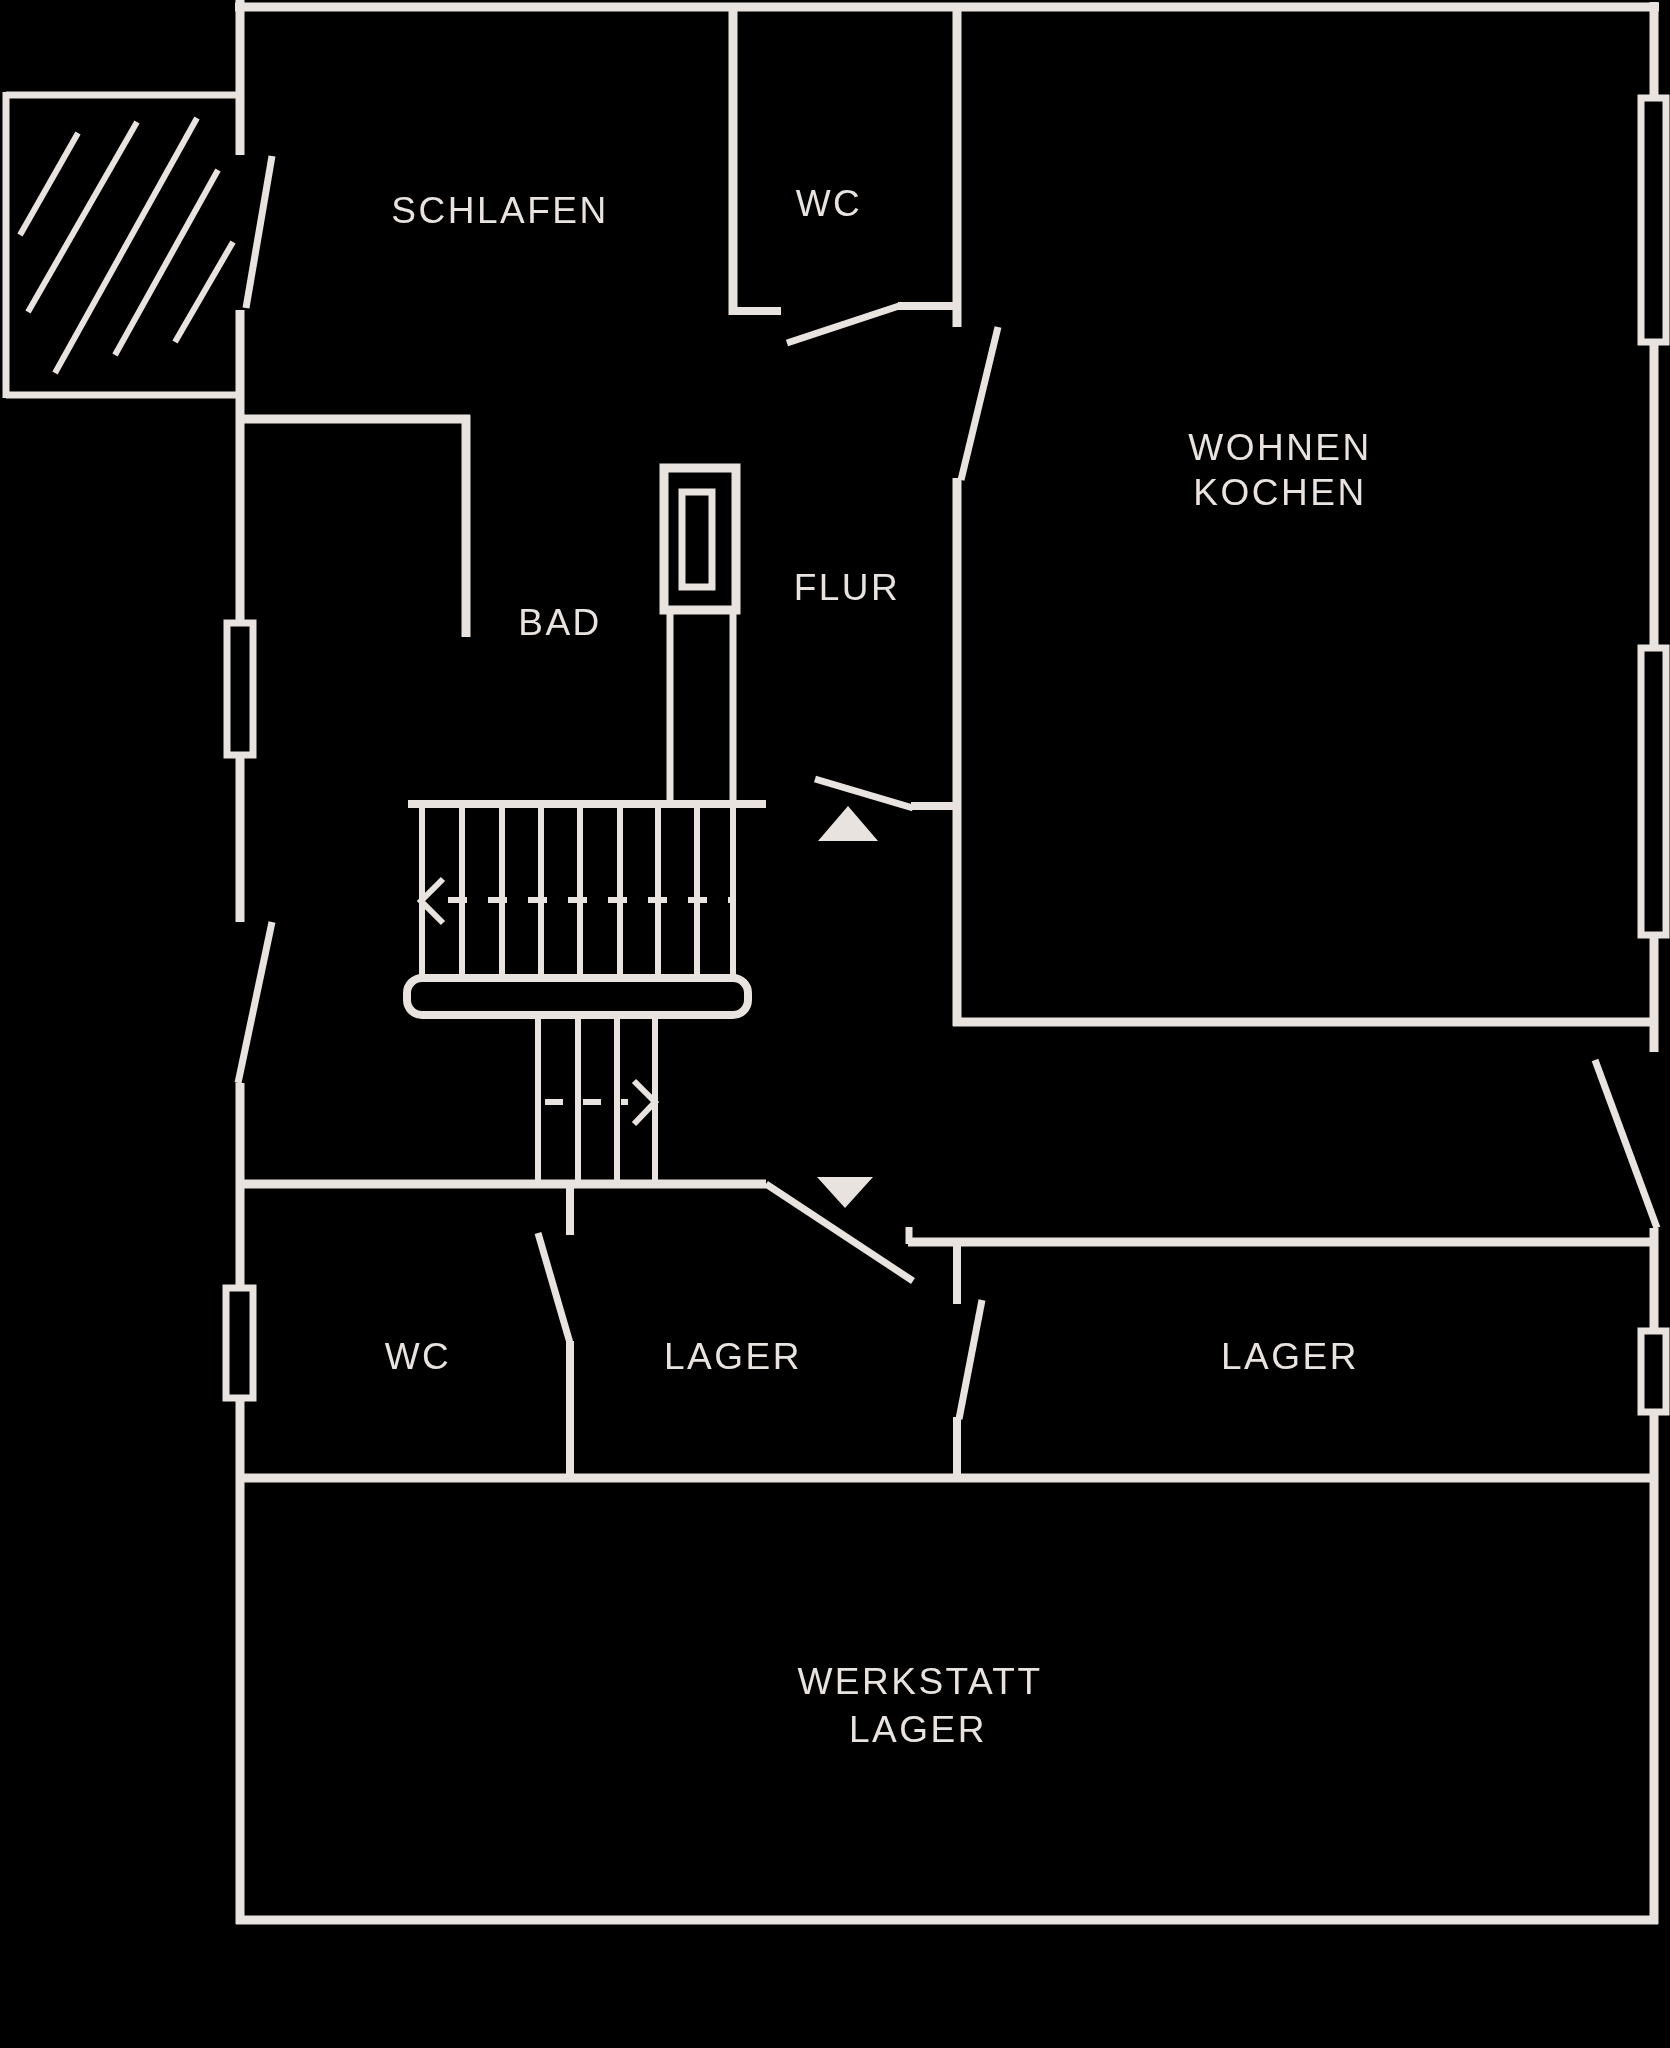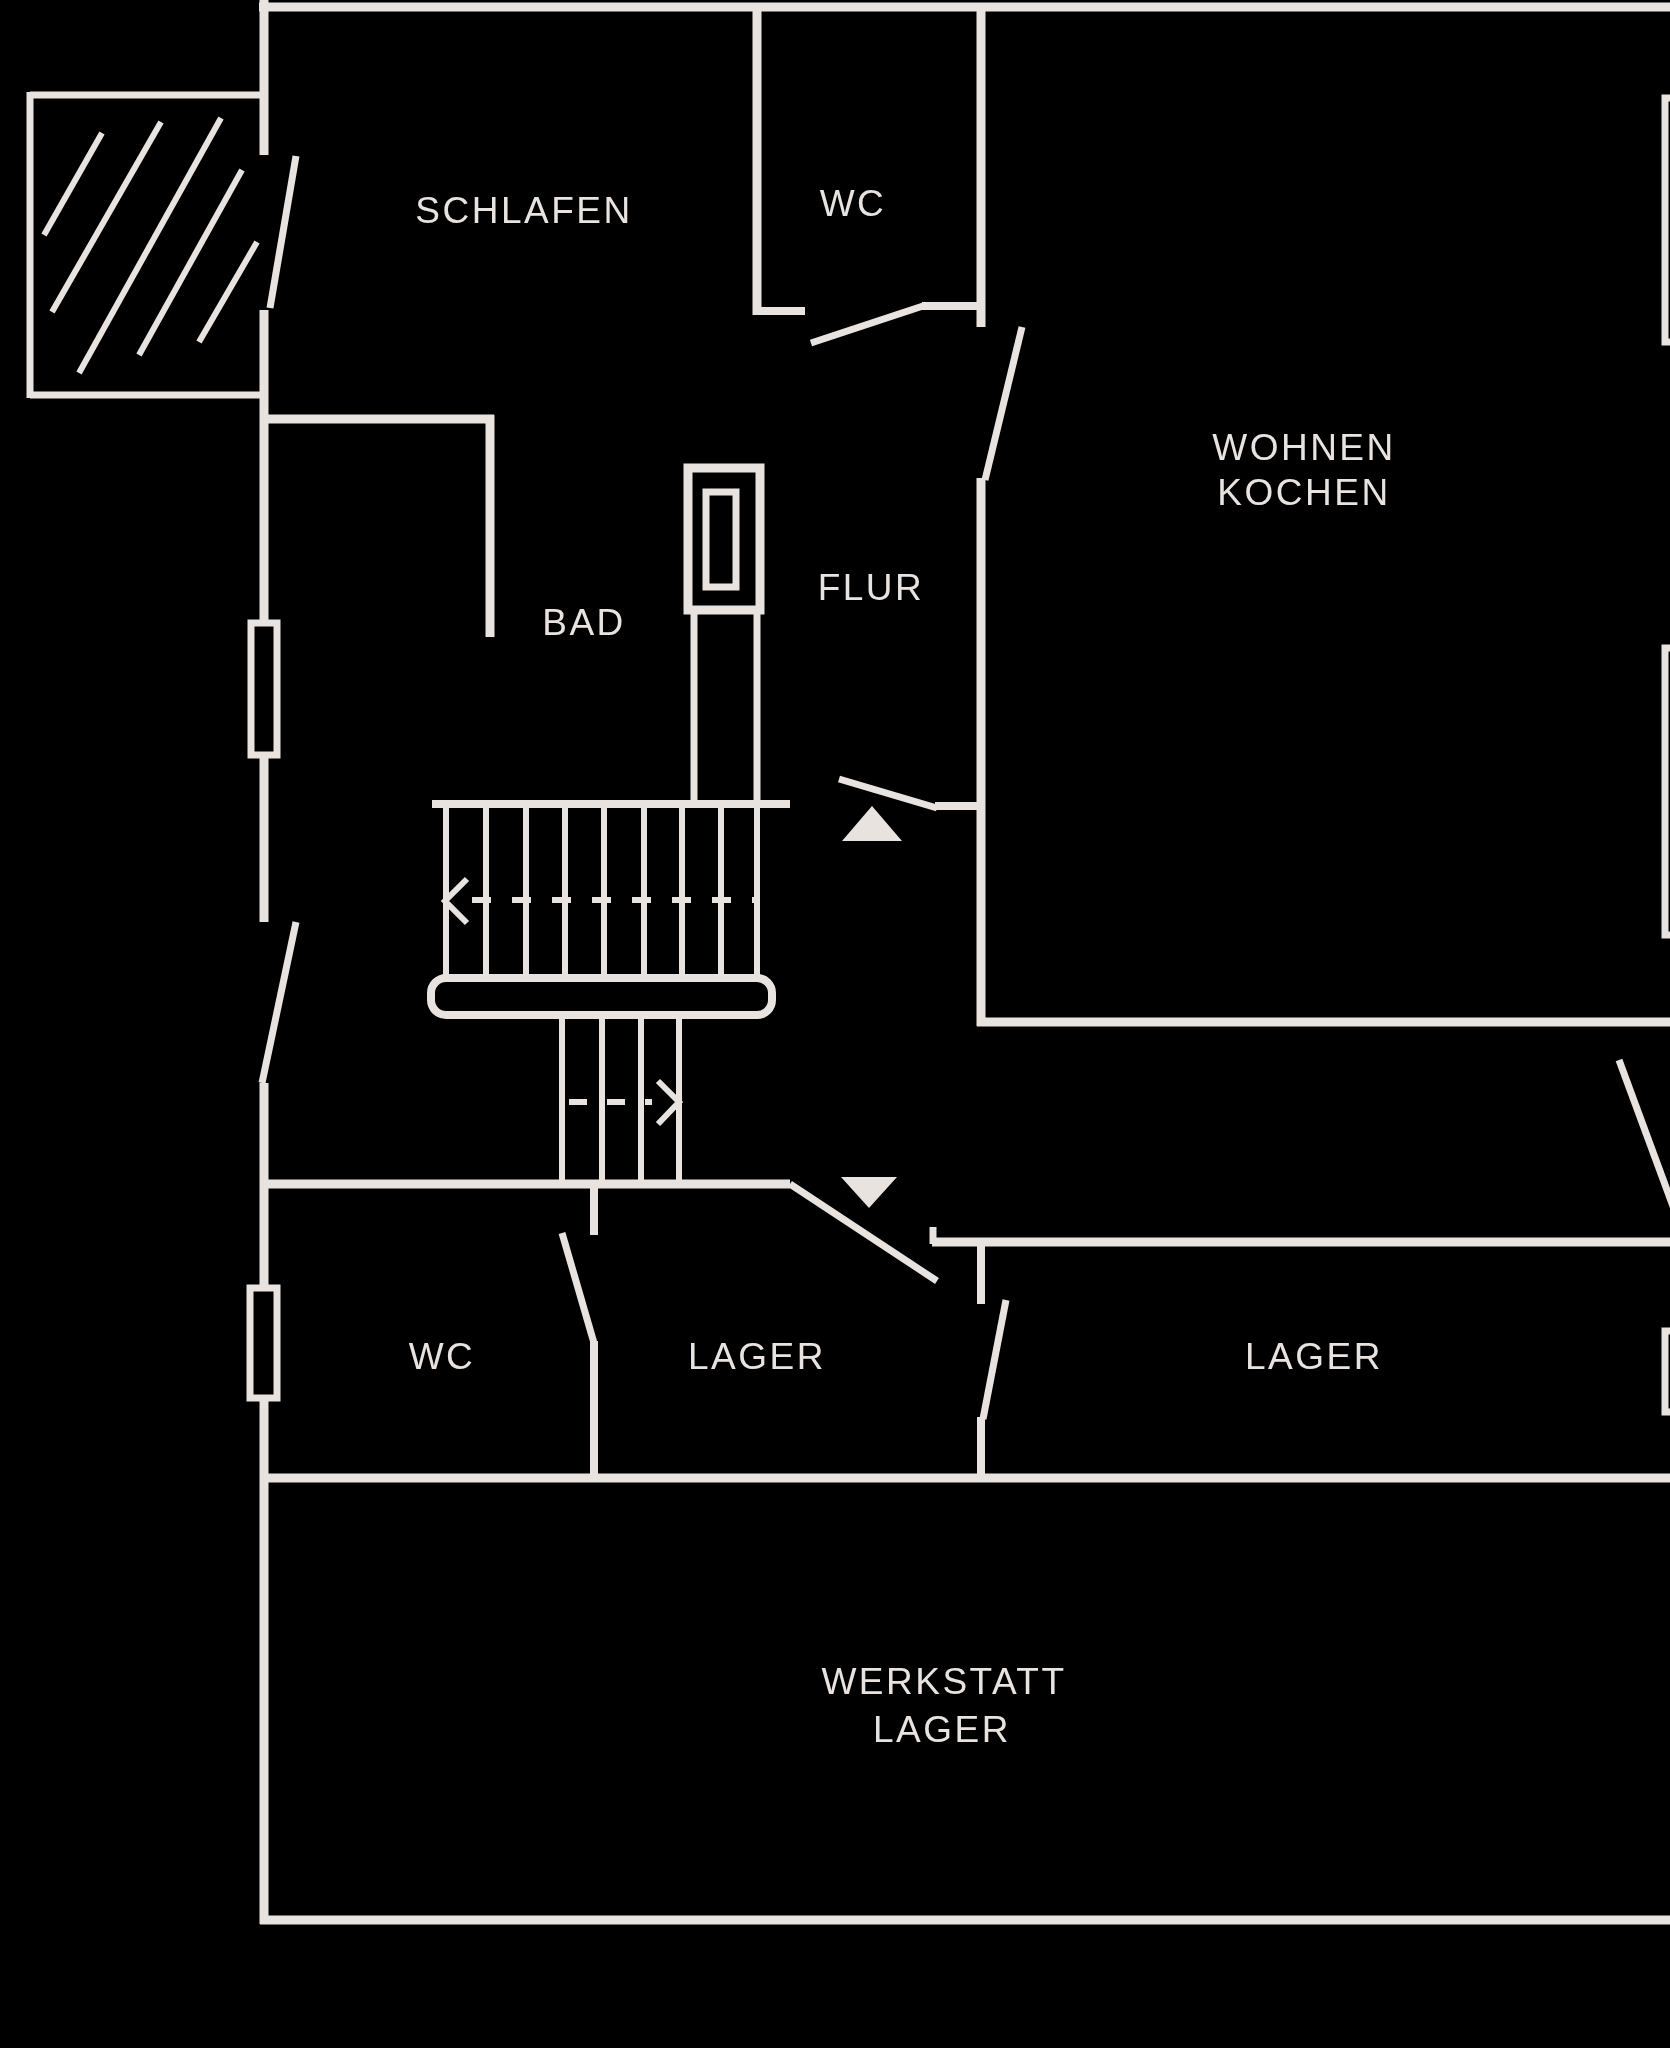--- a/index.html
+++ b/index.html
@@ -1,16 +1,16 @@
 <!DOCTYPE html>
 <html><head>
 <meta charset="utf-8">
 <style>
   html,body{margin:0;padding:0;background:#000;}
-  .plan-wrap{width:1356px;height:2048px;position:relative;margin-left:24px;}
+  .plan-wrap{width:1356px;height:2048px;position:relative;}
   svg{display:block;width:1670px;height:2048px;}
   text{font-family:"Liberation Sans", sans-serif;letter-spacing:2.5px;}
 </style>
 </head>
 <body>
 
 <div class="plan-wrap">
 <svg viewBox="0 0 1670 2048" xmlns="http://www.w3.org/2000/svg">
 
   <rect x="0" y="0" width="1670" height="2048" fill="#000000"></rect>

